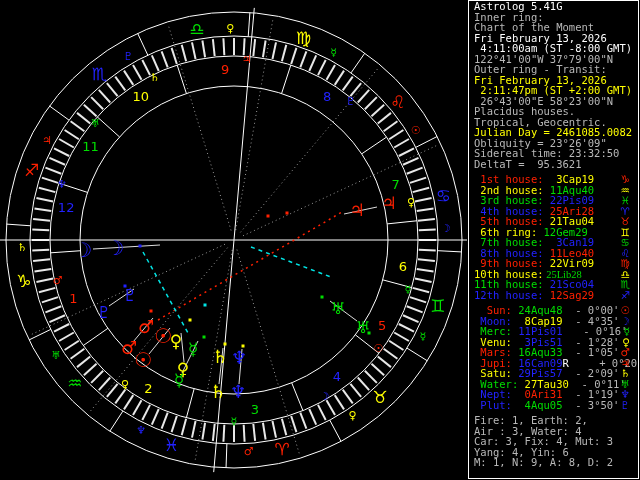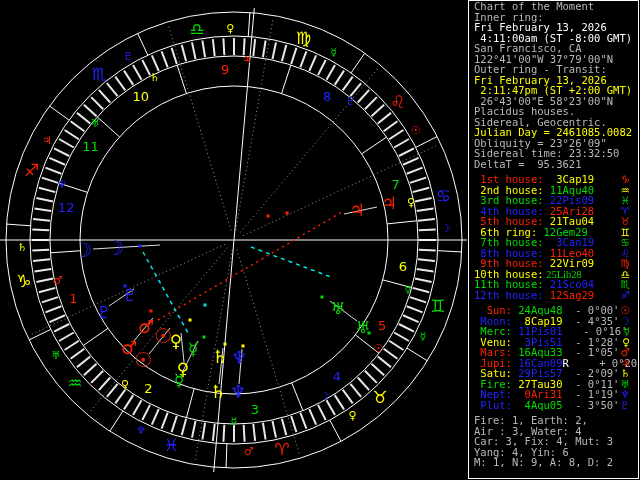--- a/index.html
+++ b/index.html
@@ -270,32 +270,32 @@
         <rect x="285.5" y="211.5" width="3" height="3" fill="#ff2000"></rect>
         <rect x="266.5" y="214.5" width="3" height="3" fill="#ff2000"></rect>
         <rect x="138.5" y="244.5" width="3" height="3" fill="#2222ff"></rect>
         <rect x="320.5" y="295.5" width="3" height="3" fill="#00dd00"></rect>
         <rect x="367.5" y="331.5" width="3" height="3" fill="#00dd00"></rect>
         <rect x="203.5" y="303.5" width="3" height="3" fill="#00e5e5"></rect>
       </svg>
   </div>
   <div id="panel">
     <div id="info-lines" class="sec">
+        <div class="row"><span style="color: rgb(255, 255, 255);">Astrolog 5.41G</span></div>
+        <div class="row"><span style="color: rgb(184, 184, 184);">Inner ring:</span></div>
         <div class="row"><span style="color: rgb(184, 184, 184);">Chart of the Moment</span></div>
-        <div class="row"><span style="color: rgb(184, 184, 184);">Inner ring:</span></div>
         <div class="row"><span style="color: rgb(255, 255, 255);">Fri February 13, 2026</span></div>
         <div class="row"><span style="color: rgb(255, 255, 255);"> 4:11:00am (ST -8:00 GMT)</span></div>
-        <div class="row"><span style="color: rgb(184, 184, 184);">San Francisco, CA</span></div>
         <div class="row"><span style="color: rgb(184, 184, 184);">122°41'00"W 37°79'00"N</span></div>
         <div class="row"><span style="color: rgb(184, 184, 184);">Outer ring - Transit:</span></div>
         <div class="row"><span style="color: rgb(255, 255, 0);">Fri February 13, 2026</span></div>
         <div class="row"><span style="color: rgb(255, 255, 0);"> 2:11:47pm (ST +2:00 GMT)</span></div>
         <div class="row"><span style="color: rgb(184, 184, 184);"> 26°43'00"E 58°23'00"N</span></div>
         <div class="row"><span style="color: rgb(184, 184, 184);">Placidus houses.</span></div>
-        <div class="row"><span style="color: rgb(184, 184, 184);">Sidereal, Geocentric.</span></div>
+        <div class="row"><span style="color: rgb(184, 184, 184);">Tropical, Geocentric.</span></div>
         <div class="row"><span style="color: rgb(255, 255, 0);">Julian Day = 2461085.0082</span></div>
         <div class="row"><span style="color: rgb(184, 184, 184);">Obliquity = 23°26'09"</span></div>
         <div class="row"><span style="color: rgb(184, 184, 184);">Sidereal time: 23:32:50</span></div>
         <div class="row"><span style="color: rgb(184, 184, 184);">DeltaT =  95.3621</span></div>
       </div>
     <div class="gap"></div>
     <div id="house-list" class="sec">
         <div class="row"><span style="color: rgb(255, 32, 0);"> 1st house:</span><span style="color: rgb(255, 255, 0);">  3Cap19</span><span class="glyph" style="color: rgb(255, 32, 0);">♑</span></div>
         <div class="row"><span style="color: rgb(255, 255, 0);"> 2nd house:</span><span style="color: rgb(0, 221, 0);"> 11Aqu40</span><span class="glyph" style="color: rgb(255, 255, 0);">♒</span></div>
         <div class="row"><span style="color: rgb(0, 221, 0);"> 3rd house:</span><span style="color: rgb(34, 34, 255);"> 22Pis09</span><span class="glyph" style="color: rgb(0, 221, 0);">♓</span></div>
@@ -311,21 +311,21 @@
       </div>
     <div class="gap"></div>
     <div id="planet-list" class="sec">
         <div class="row"><span style="color: rgb(255, 32, 0);">  Sun:</span><span style="color: rgb(0, 221, 0);"> 24Aqu48</span><span style="color: rgb(255, 255, 255);"> </span><span style="color: rgb(184, 184, 184);"> - 0°00'</span><span class="glyph" style="color: rgb(255, 32, 0);">☉</span></div>
         <div class="row"><span style="color: rgb(34, 34, 255);"> Moon:</span><span style="color: rgb(255, 255, 0);">  8Cap19</span><span style="color: rgb(255, 255, 255);"> </span><span style="color: rgb(184, 184, 184);"> - 4°35'</span><span class="glyph" style="color: rgb(34, 34, 255);">☽</span></div>
         <div class="row"><span style="color: rgb(0, 221, 0);"> Merc:</span><span style="color: rgb(34, 34, 255);"> 11Pis01</span><span style="color: rgb(255, 255, 255);"> </span><span style="color: rgb(184, 184, 184); margin-left: 8px;"> - 0°16'</span><span class="glyph" style="color: rgb(0, 221, 0);">☿</span></div>
         <div class="row"><span style="color: rgb(255, 255, 0);"> Venu:</span><span style="color: rgb(34, 34, 255);">  3Pis51</span><span style="color: rgb(255, 255, 255);"> </span><span style="color: rgb(184, 184, 184);"> - 1°28'</span><span class="glyph" style="color: rgb(255, 255, 0);">♀</span></div>
         <div class="row"><span style="color: rgb(255, 32, 0);"> Mars:</span><span style="color: rgb(0, 221, 0);"> 16Aqu33</span><span style="color: rgb(255, 255, 255);"> </span><span style="color: rgb(184, 184, 184);"> - 1°05'</span><span class="glyph" style="color: rgb(255, 32, 0);">♂</span></div>
         <div class="row"><span style="color: rgb(255, 32, 0);"> Jupi:</span><span style="color: rgb(34, 34, 255); text-align: right;"> 16Can09</span><span style="color: rgb(255, 255, 255);">R</span><span style="color: rgb(184, 184, 184); margin-left: 24px;"> + 0°20'</span><span class="glyph" style="color: rgb(255, 32, 0);">♃</span></div>
         <div class="row"><span style="color: rgb(255, 255, 0);"> Satu:</span><span style="color: rgb(34, 34, 255);"> 29Pis57</span><span style="color: rgb(255, 255, 255);"> </span><span style="color: rgb(184, 184, 184);"> - 2°09'</span><span class="glyph" style="color: rgb(255, 255, 0);">♄</span></div>
-        <div class="row"><span style="color: rgb(0, 221, 0);"> Fire:</span><span style="color: rgb(255, 255, 0);"> 27Tau30</span><span style="color: rgb(255, 255, 255);"> </span><span style="color: rgb(184, 184, 184);"> - 0°11'</span><span class="glyph" style="color: rgb(0, 221, 0);">♅</span></div>
+        <div class="row"><span style="color: rgb(0, 221, 0);"> Water:</span><span style="color: rgb(255, 255, 0);"> 27Tau30</span><span style="color: rgb(255, 255, 255);"> </span><span style="color: rgb(184, 184, 184);"> - 0°11'</span><span class="glyph" style="color: rgb(0, 221, 0);">♅</span></div>
         <div class="row"><span style="color: rgb(34, 34, 255);"> Nept:</span><span style="color: rgb(255, 32, 0);">  0Ari31</span><span style="color: rgb(255, 255, 255);"> </span><span style="color: rgb(184, 184, 184);"> - 1°19'</span><span class="glyph" style="color: rgb(34, 34, 255);">♆</span></div>
         <div class="row"><span style="color: rgb(34, 34, 255);"> Plut:</span><span style="color: rgb(0, 221, 0);">  4Aqu05</span><span style="color: rgb(255, 255, 255);"> </span><span style="color: rgb(184, 184, 184);"> - 3°50'</span><span class="glyph" style="color: rgb(34, 34, 255);">♇</span></div>
       </div>
     <div class="gap"></div>
     <div id="stats" class="sec">
         <div class="row"><span style="color: rgb(184, 184, 184);">Fire: 1, Earth: 2,</span></div>
         <div class="row"><span style="color: rgb(184, 184, 184);">Air : 3, Water: 4</span></div>
         <div class="row"><span style="color: rgb(184, 184, 184);">Car: 3, Fix: 4, Mut: 3</span></div>
         <div class="row"><span style="color: rgb(184, 184, 184);">Yang: 4, Yin: 6</span></div>
         <div class="row"><span style="color: rgb(184, 184, 184); text-align: right;">M: 1, N: 9, A: 8, D: 2</span></div>

